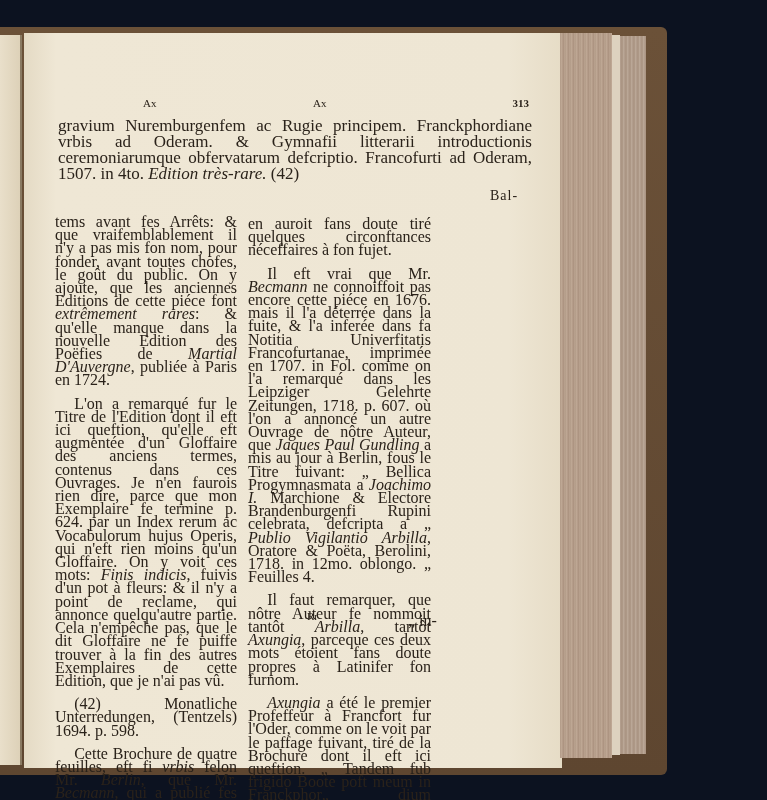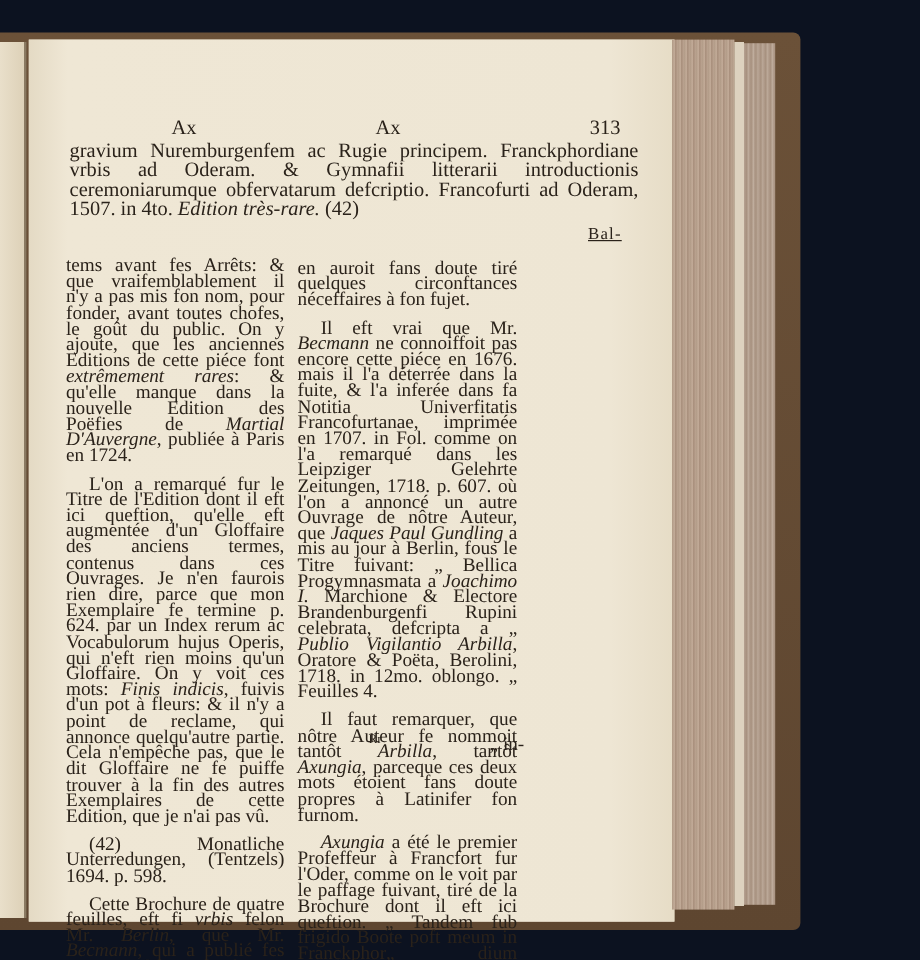--- a/index.html
+++ b/index.html
@@ -30,30 +30,30 @@
   }
   .edges2 {
     position: absolute; left: 612px; top: 35px; width: 8px; height: 720px;
     background: #ddd2bf;
   }
   .edges3 {
     position: absolute; left: 620px; top: 36px; width: 26px; height: 718px;
     background: repeating-linear-gradient(90deg, #b6a292 0, #a7917f 2px, #c0ae9e 4px);
   }
   .text { color: #2a221a; position: absolute; }
-  .running-head { top: 97px; left: 143px; width: 390px; font-size: 17px; height: 20px; }
+  .running-head { top: 97px; left: 143px; width: 390px; font-size: 11px; height: 20px; }
   .rh-left { position: absolute; left: 0; }
   .rh-center { position: absolute; left: 170px; }
-  .rh-right { position: absolute; right: 16px; }
+  .rh-right { position: absolute; right: 4px; font-weight: bold; }
   .block-top {
     top: 118px; left: 58px; width: 474px;
     font-size: 17px; line-height: 16px; text-align: justify;
   }
   .block-top p { margin: 0; }
-  .catchword-bal { top: 188px; left: 490px; font-size: 14px; letter-spacing: 1px; text-decoration: underline; }
+  .catchword-bal { top: 188px; left: 490px; font-size: 14px; letter-spacing: 1px; }
   .col {
     font-size: 16px; line-height: 13.2px; text-align: justify;
     top: 215px; width: 182px;
   }
   .col p { margin: 0 0 10px 0; text-indent: 1.2em; }
   .col p.noindent { text-indent: 0; }
   .col-left { left: 55px; }
   .col-right { left: 248px; top: 217px; width: 183px; font-family: Liberation Serif, serif; }
   i { font-style: italic; }
   .signature { top: 610px; left: 283px; font-size: 11px; margin-left: 24px; }

